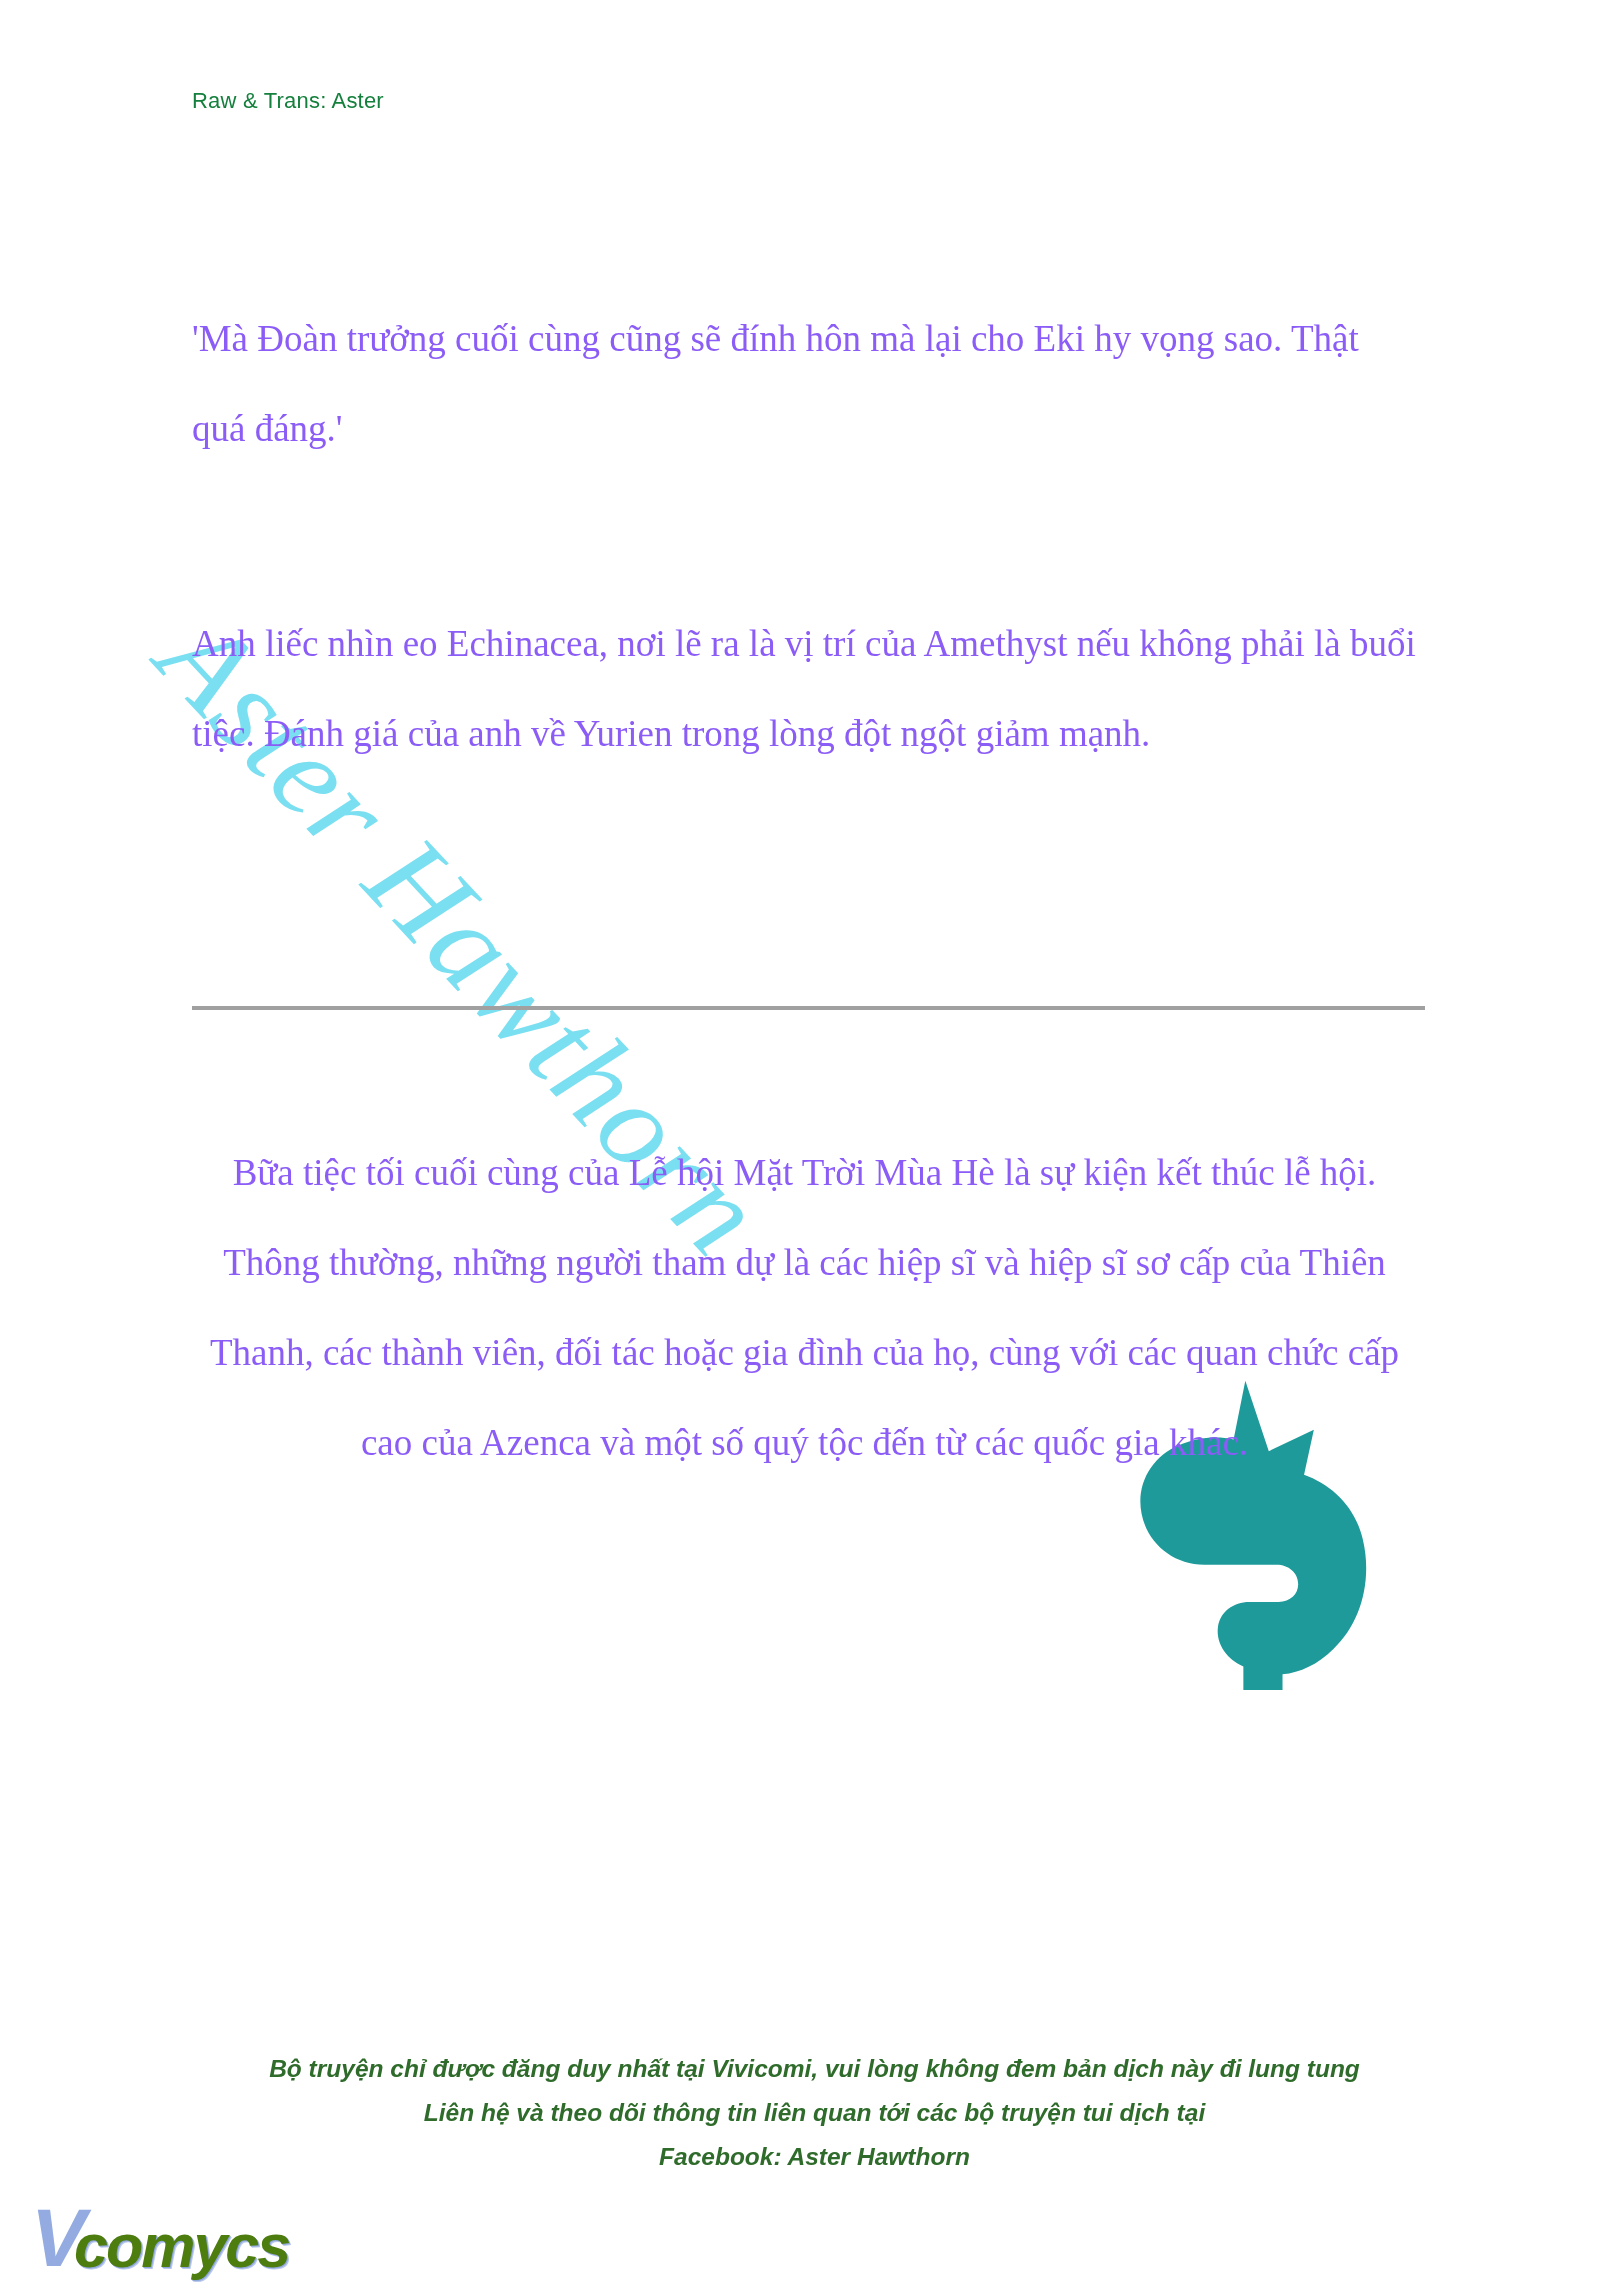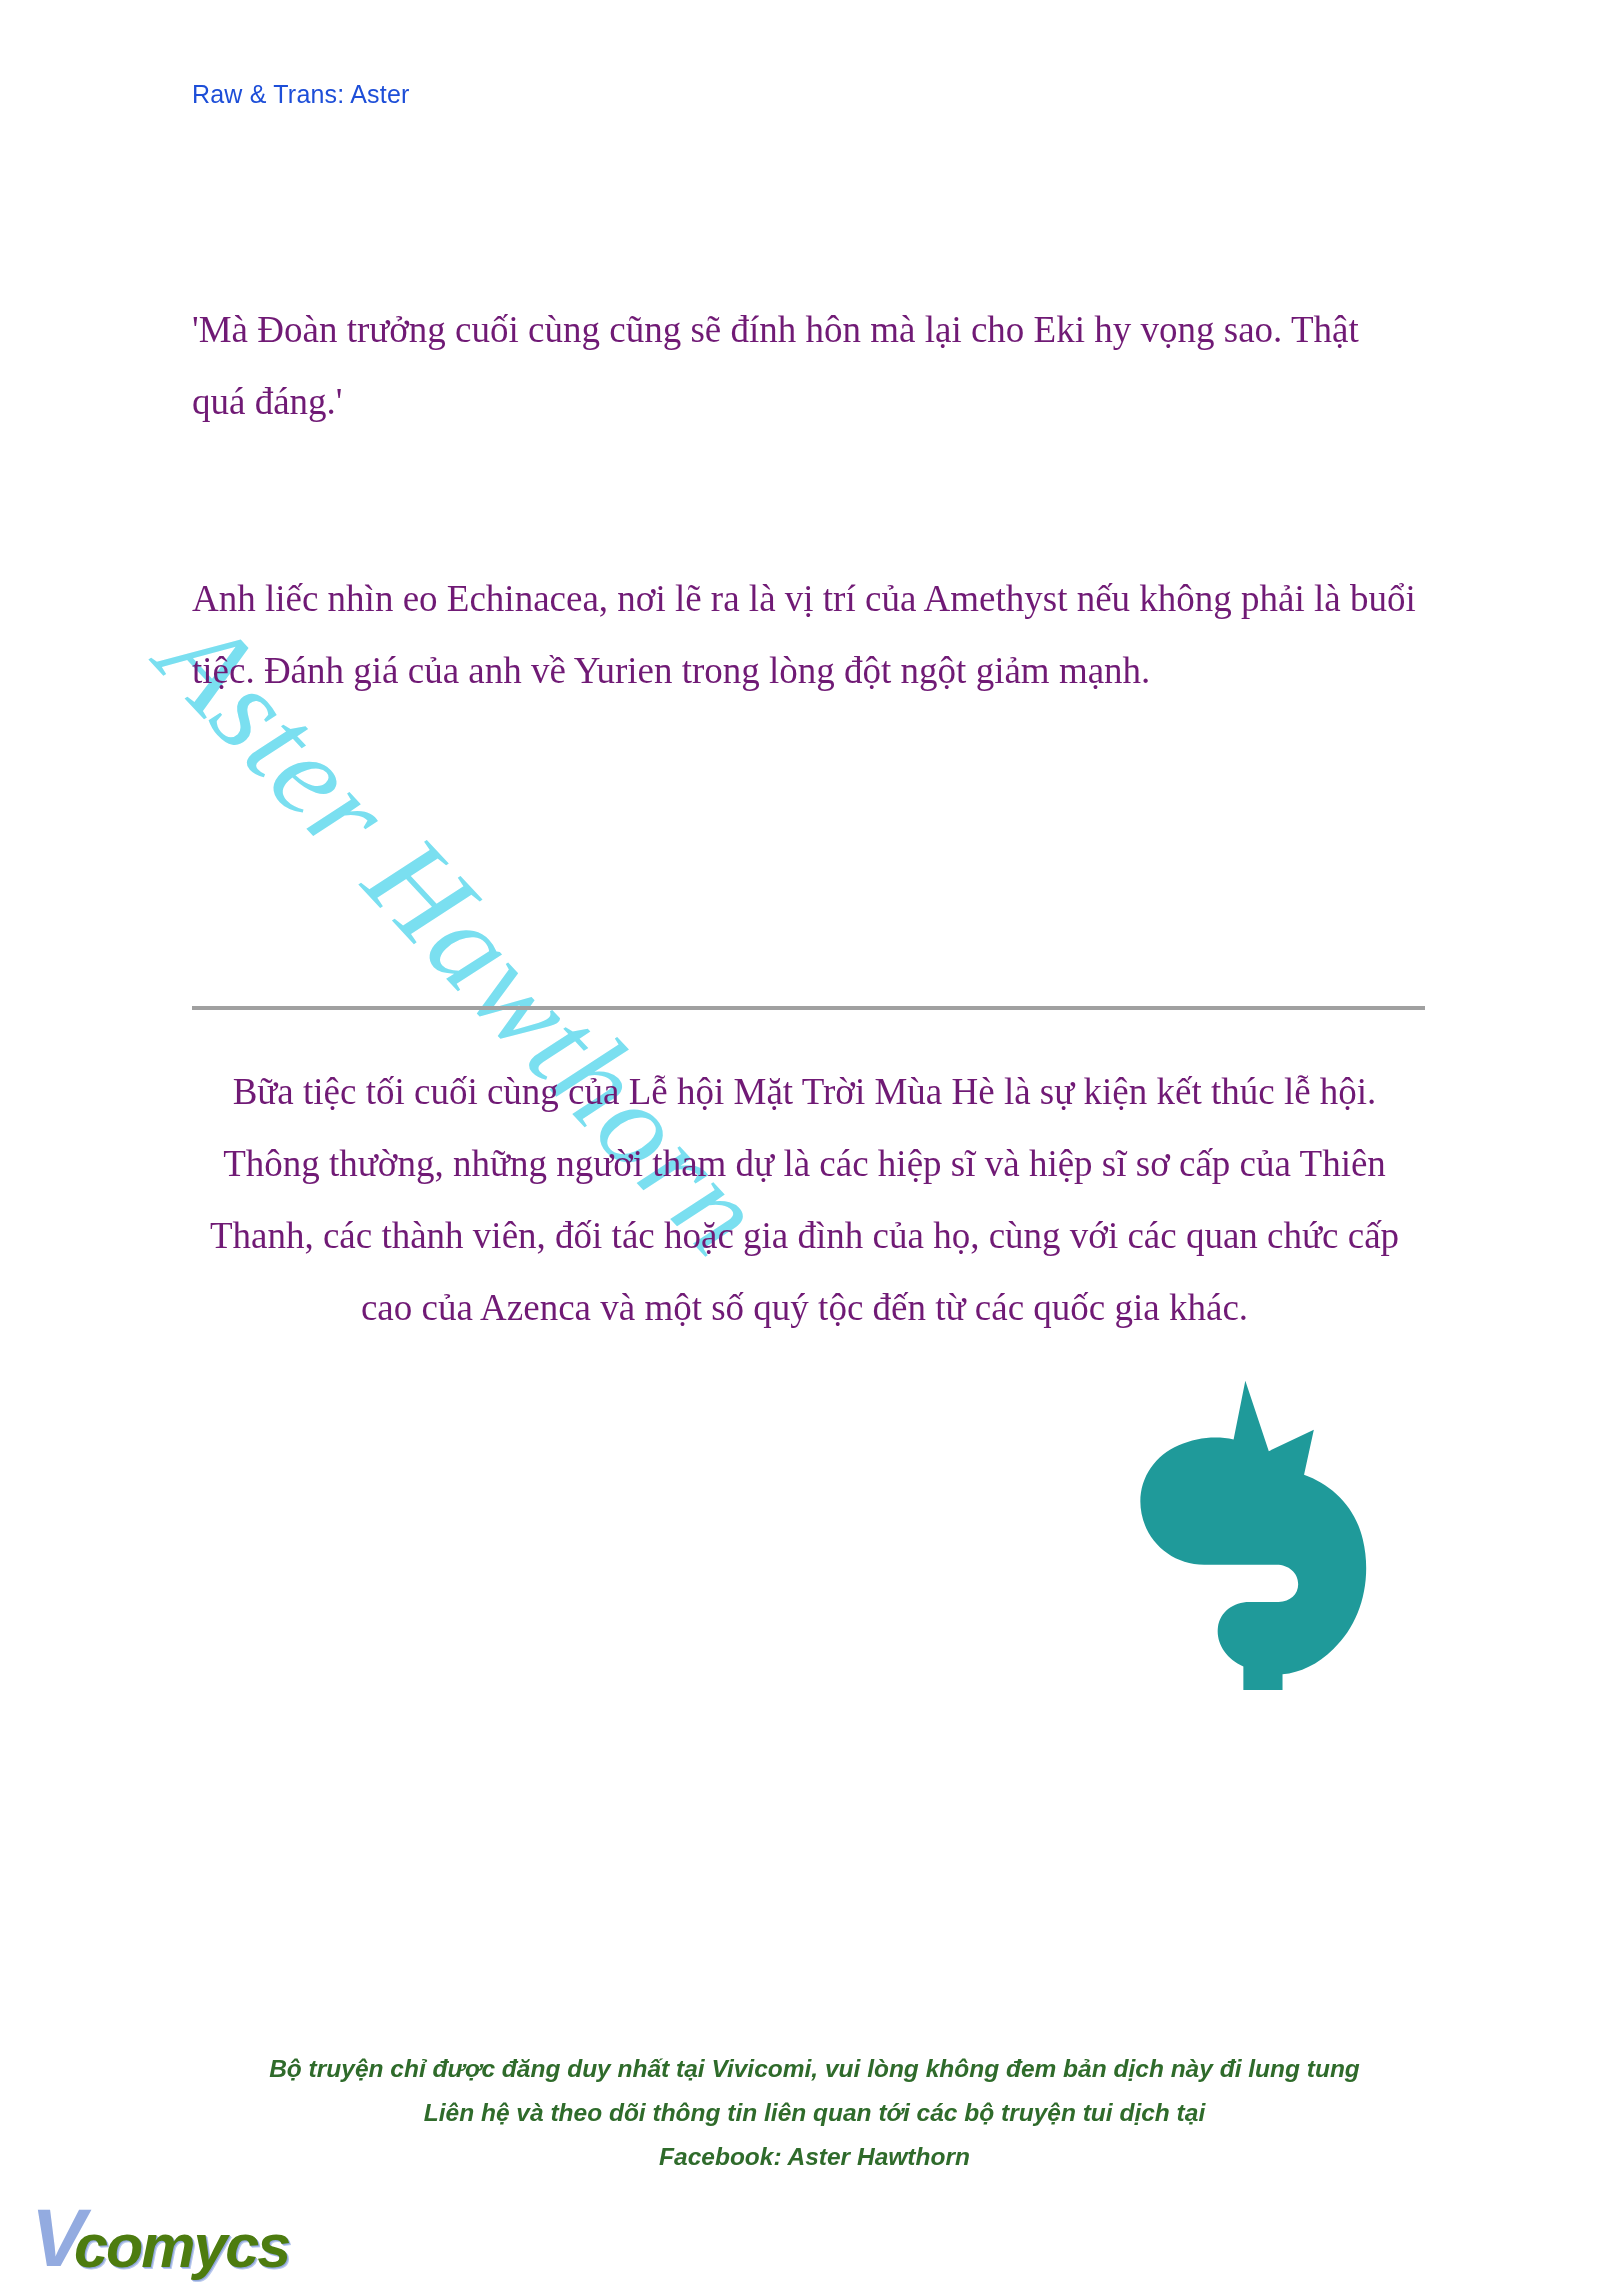--- a/index.html
+++ b/index.html
@@ -22,42 +22,42 @@
     inset: 0;
     width: 1621px;
     height: 2293px;
     background: #ffffff;
   }
 
   
   .running-header {
     position: absolute;
     left: 192px;
-    top: 80px;
-    font-family: "Liberation Sans", sans-serif;
-    font-size: 25px;
-    color: #1d4ed8;
+    top: 88px;
+    font-family: "Liberation Sans", sans-serif;
+    font-size: 22px;
+    color: #15803d;
     letter-spacing: 0.2px;
     white-space: nowrap;
   }
 
   
   .content {
     position: absolute;
     left: 192px;
     top: 294px;
     width: 1235px;
     z-index: 3;
   }
 
   .para {
     font-family: "Liberation Serif", serif;
     font-size: 37px;
-    line-height: 72px;
-    color: #701a75;
+    line-height: 90px;
+    color: #8b5cf6;
     text-align: left;
     width: 1225px;
   }
 
   .para.gap-1   { margin-top: 0; }
   .para.gap-2   { margin-top: 125px; }
   .para.gap-3   { margin-top: 125px; }
   .para.gap-4   { margin-top: 123px; }
 
   

